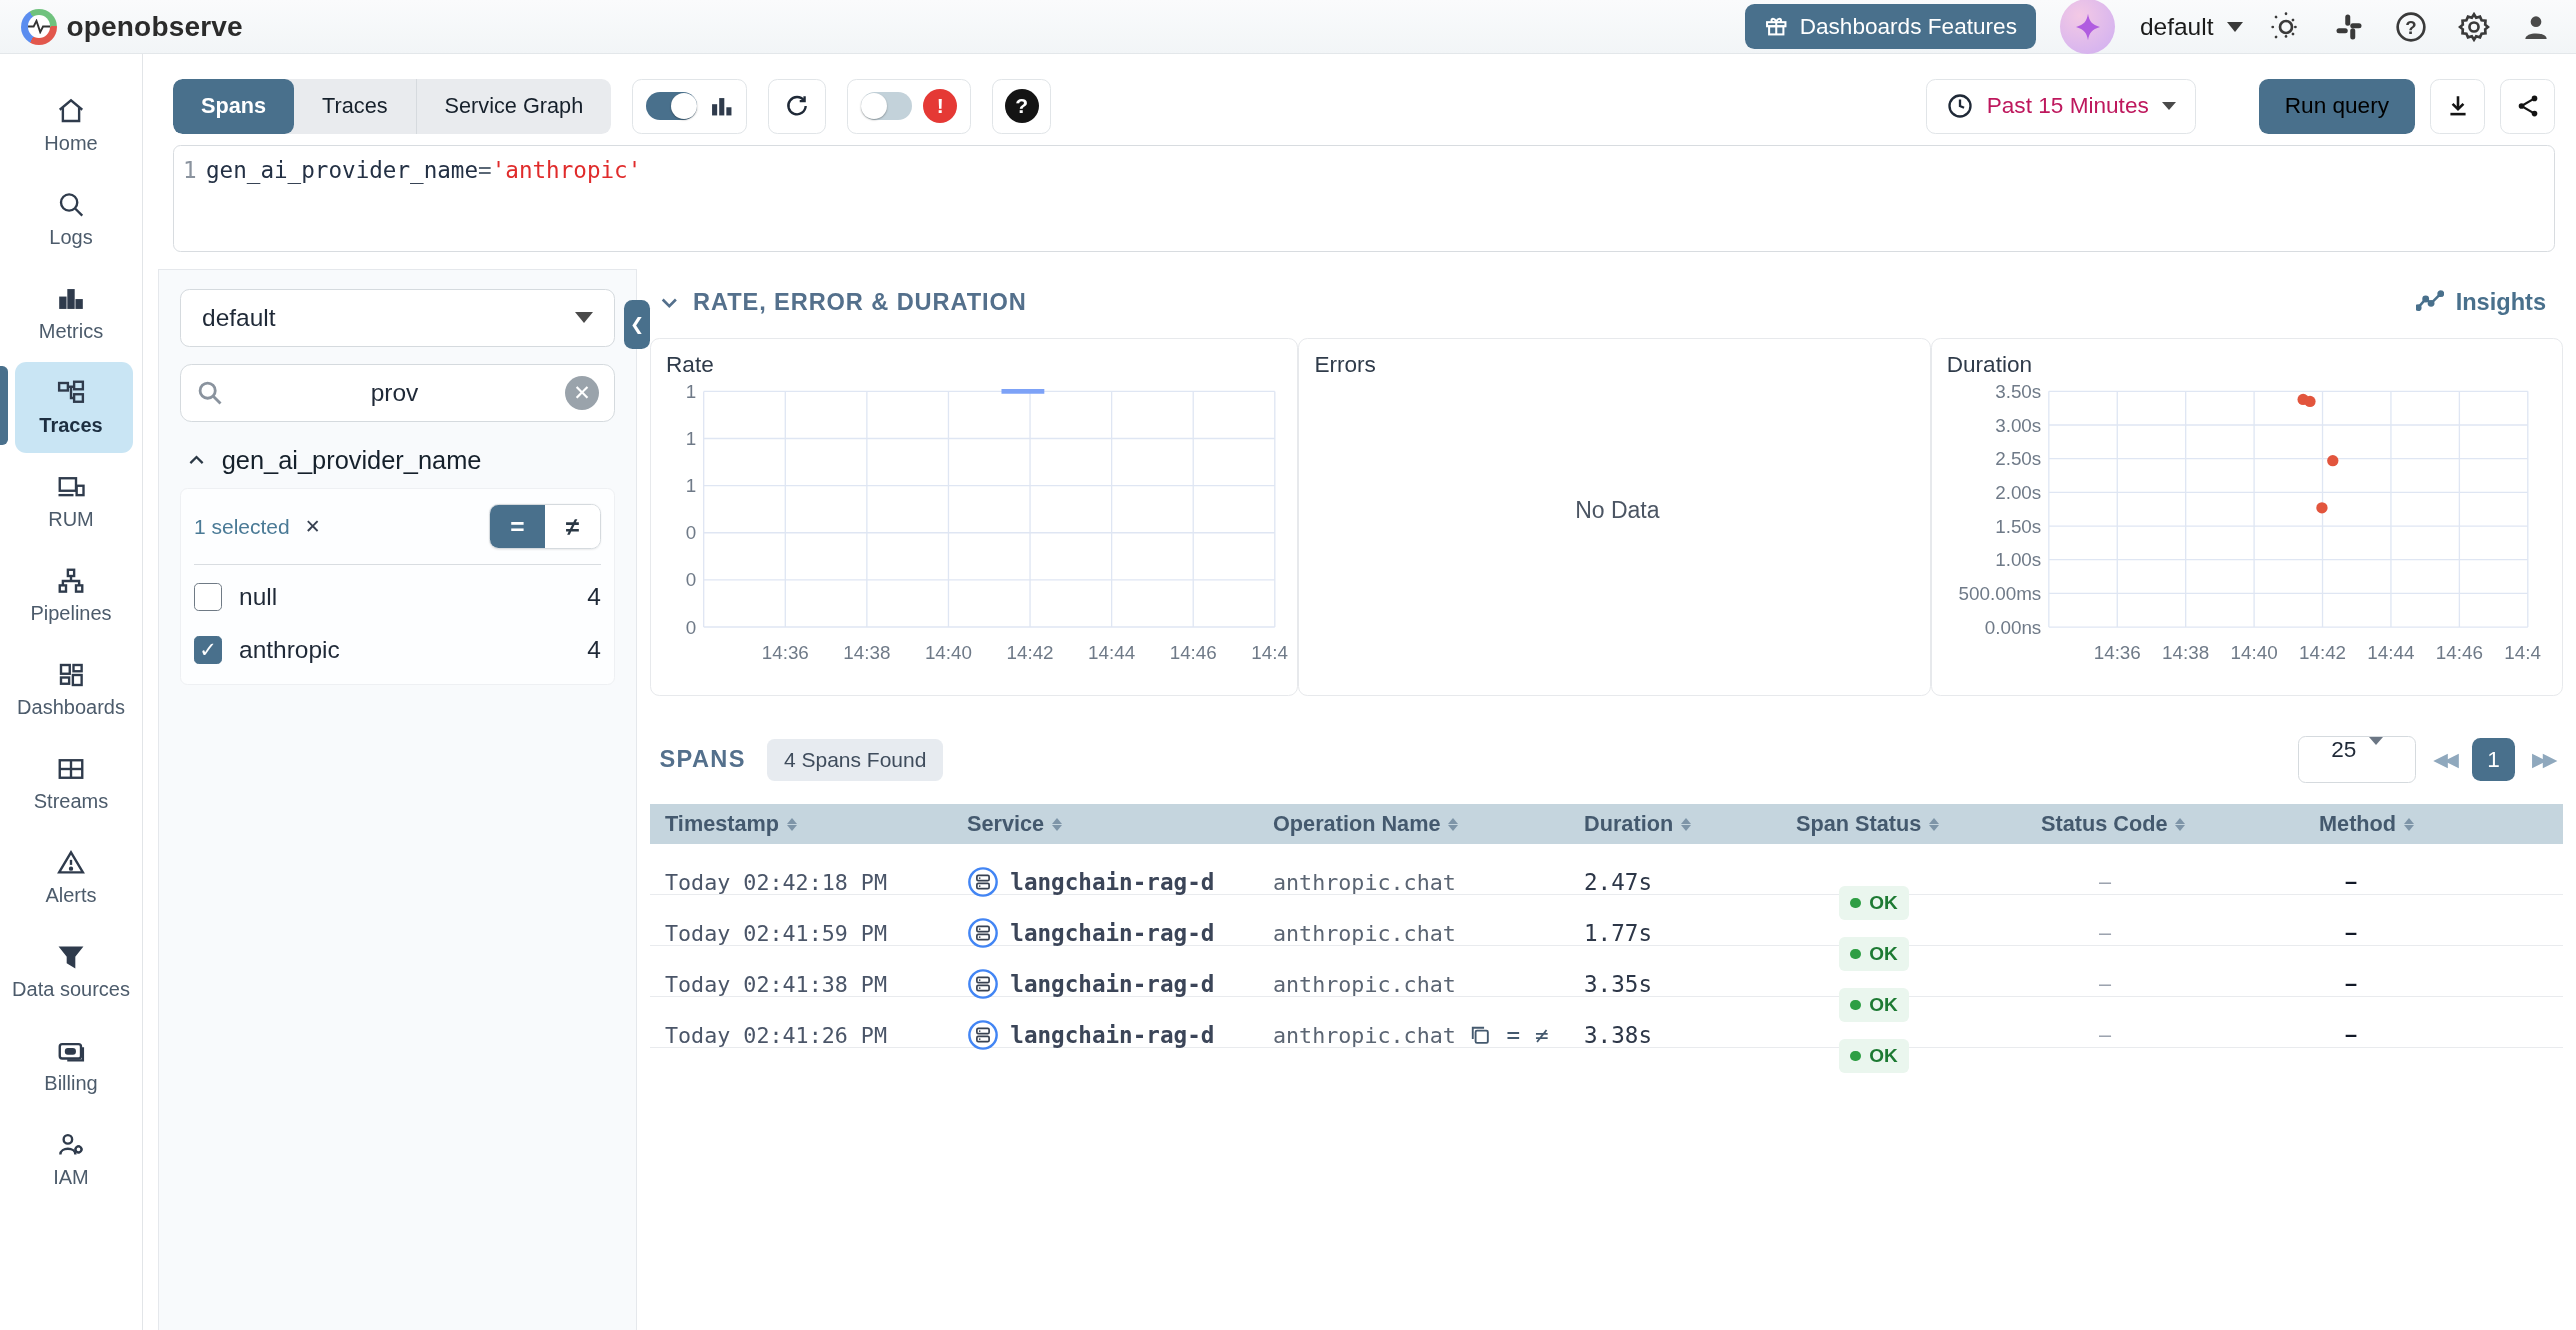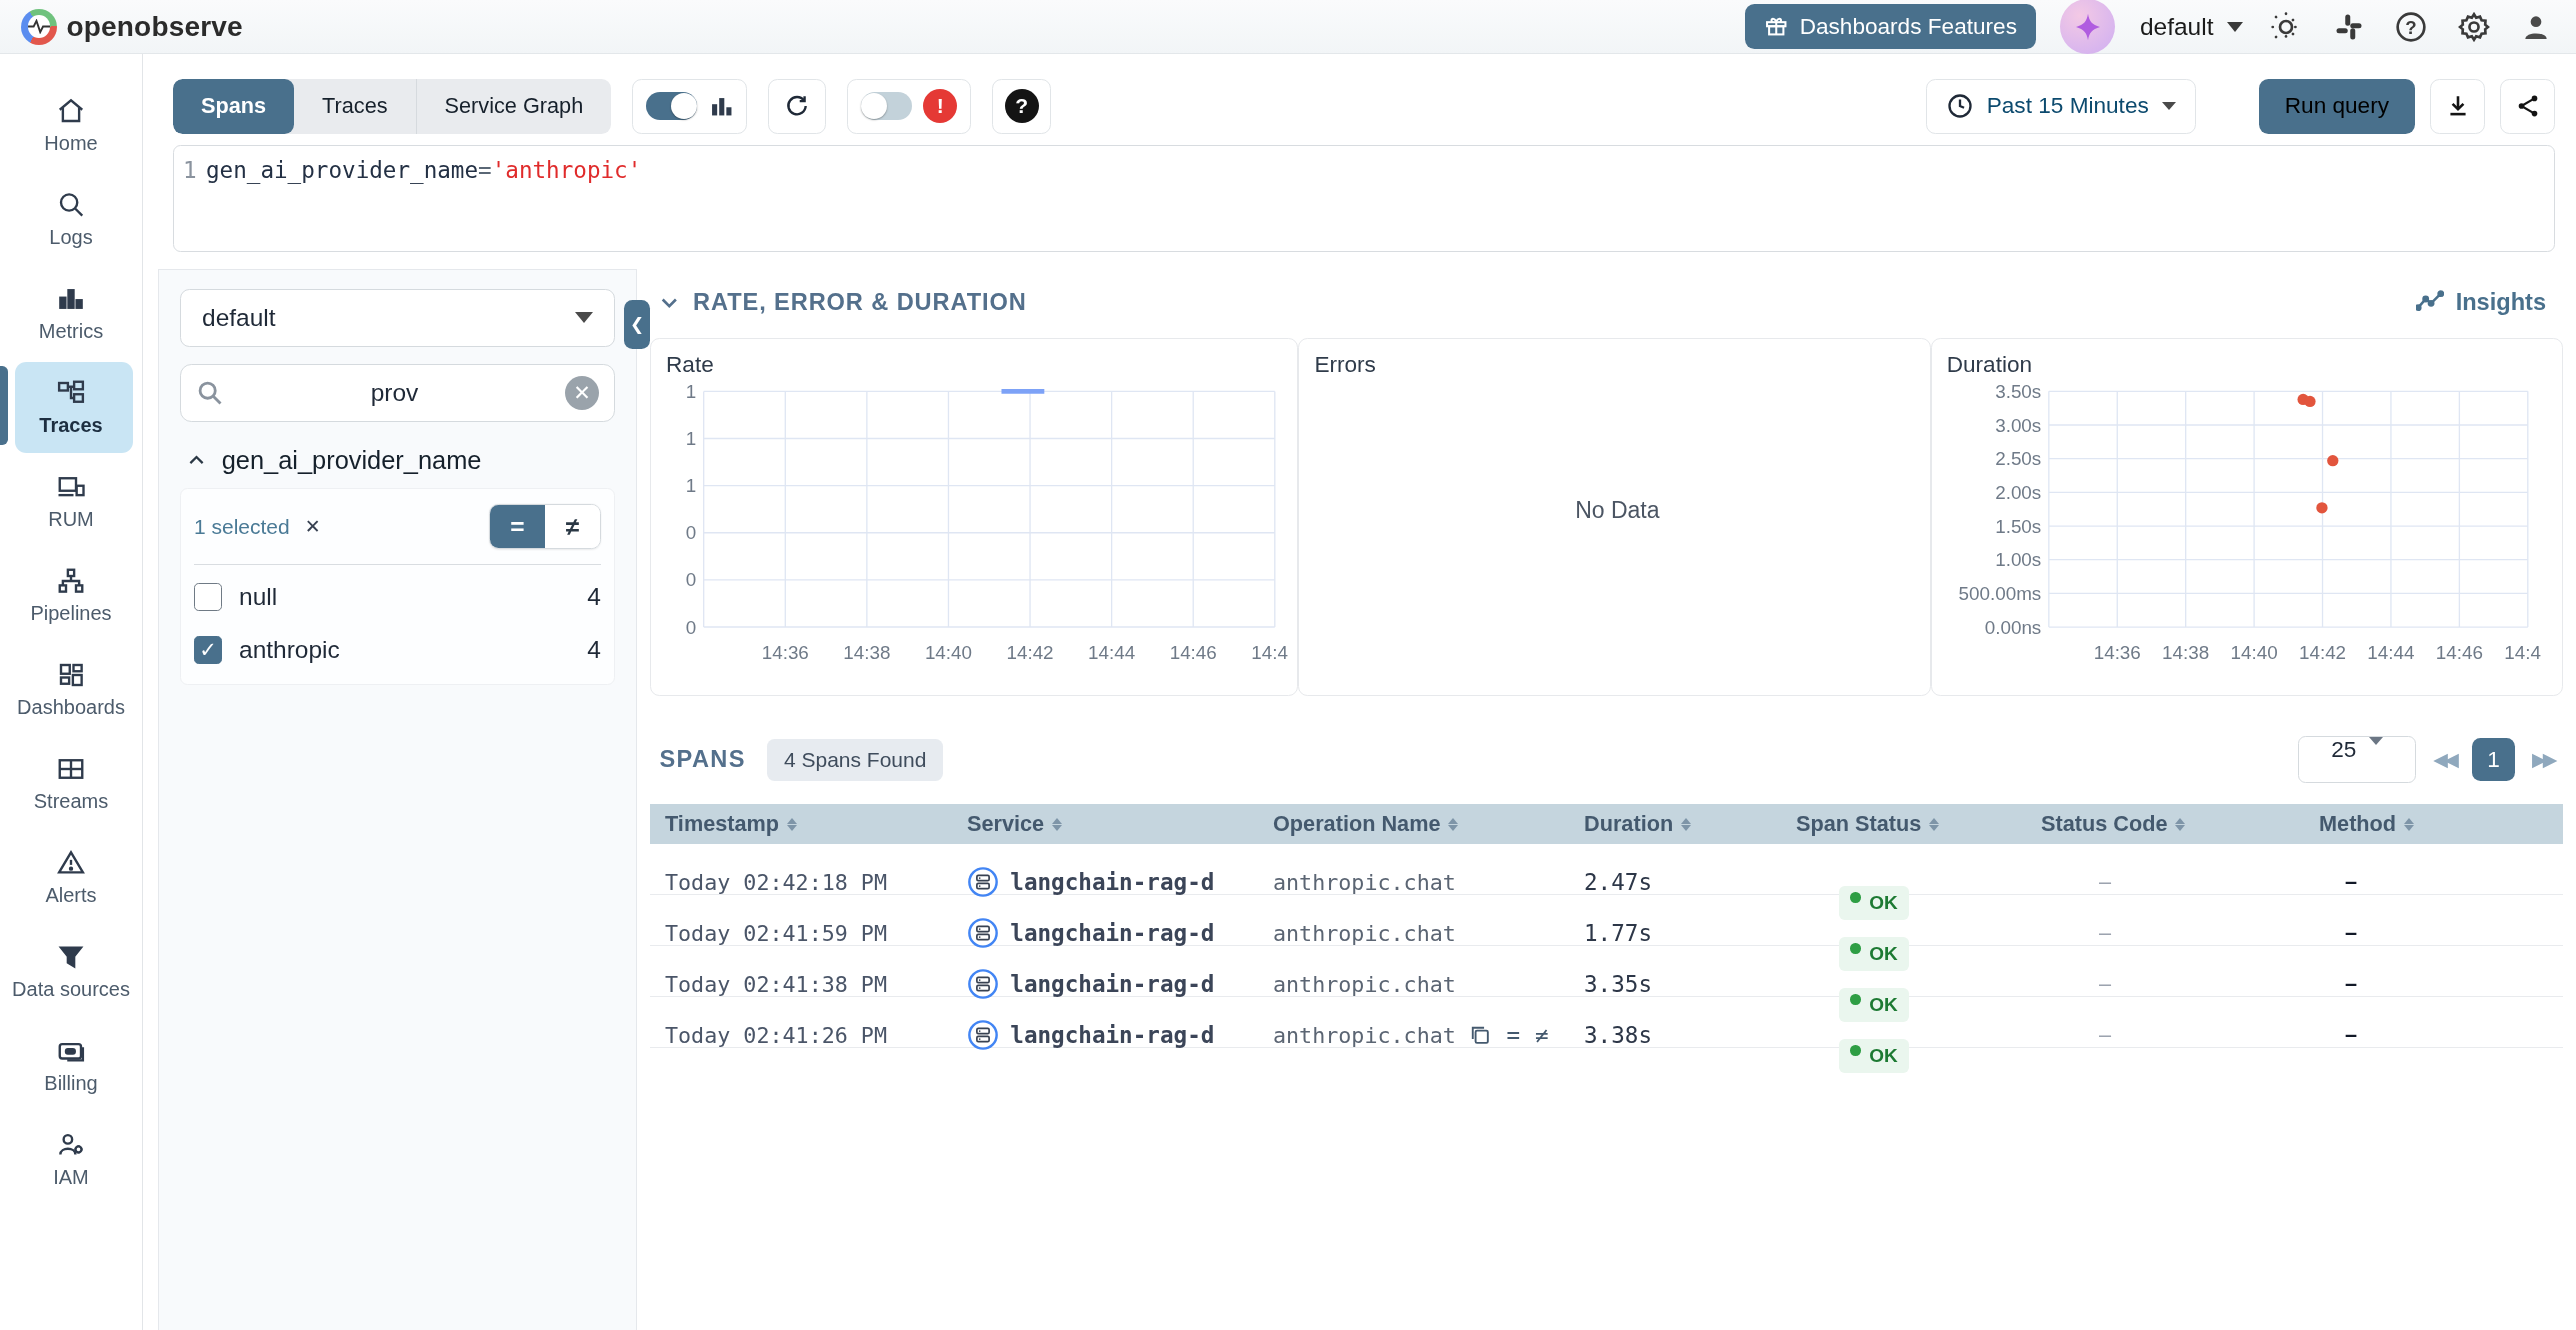--- a/index.html
+++ b/index.html
@@ -52,21 +52,21 @@
                display:flex; align-items:center; gap:11.3px; padding:0 13px; margin-left:21px; cursor:pointer; }
   .switch { width:51px; height:28px; border-radius:14px; position:relative; }
   .switch.on { background:#49708c; } .switch.off { background:#c3d2da; }
   .switch .knob { width:26px; height:26px; background:#fff; border-radius:50%; position:absolute; top:0.9px;
                   box-shadow:0 0.9px 1.9px rgba(0,0,0,.35); }
   .switch.on .knob { right:0px; } .switch.off .knob { left:0px; }
   .round-badge { width:34px; height:34px; border-radius:50%; color:#fff; font-size:21px; font-weight:bold;
                  display:flex; align-items:center; justify-content:center; }
   .toolbar-right { margin-left:auto; display:flex; align-items:center; }
   .time-range { background:#fff; border:0.9px solid #e1e5e8; border-radius:9.4px; height:55px; display:flex;
-                align-items:center; gap:13px; padding:0 19px; font-size:22.6px; color:#0c4a6e; cursor:pointer; }
+                align-items:center; gap:13px; padding:0 19px; font-size:22.6px; color:#be185d; cursor:pointer; }
   .run-query { background:#49708c; color:#000000; border:none; border-radius:9.4px; height:55px; padding:0 26px;
                font-size:22.6px; margin-left:63px; cursor:pointer; }
   .sq-btn { width:55px; height:55px; background:#fff; border:0.9px solid #e1e5e8; border-radius:9.4px;
             display:flex; align-items:center; justify-content:center; margin-left:15px; cursor:pointer; }
 
   
   .query-editor { margin:11.3px 21px 0 30px; border:0.9px solid #d8dce0; border-radius:7.5px; height:107px;
                   background:#fff; font-size:22.6px; padding:11.3px 0; display:flex; }
   .gutter { width:32px; text-align:right; color:#8a939e; padding-right:9.4px; }
   .code { color:#233044; }
@@ -132,21 +132,21 @@
   .t-head .th { font-size:21.7px; font-weight:bold; color:#44596e; display:flex; align-items:center; gap:7.5px; padding-left:15px; cursor:pointer; }
   .sort-icons { display:flex; flex-direction:column; gap:1.9px; }
   .sort-icons i { width:0; height:0; border-left:5.7px solid transparent; border-right:5.7px solid transparent; display:block; }
   .sort-icons .up { border-bottom:6.6px solid #7e95a8; } .sort-icons .dn { border-top:6.6px solid #7e95a8; }
   .t-row { height:51px; border-bottom:0.9px solid #e9ebee; background:#fff; cursor:pointer; }
   .cell { padding-left:15px; font-size:21.7px; display:flex; align-items:center; min-width:0; }
   .ts { color:#4a5568; } 
   .svc { gap:11.3px; font-weight:bold; color:#3b4558; font-size:22.6px; overflow:hidden; white-space:nowrap; }
   .opn { color:#5b6573; gap:13px; }
   .dur { color:#2d3748; font-size:22.6px; }
-  .ok-badge { display:inline-flex; gap:8.5px; background:#eaf6ee; border-radius:5.7px;
+  .ok-badge { display:inline-flex; align-items:center; gap:8.5px; background:#eaf6ee; border-radius:5.7px;
               padding:5.7px 11.3px; margin-left:58px;margin-top:42px; }
   .ok-dot { width:10.4px; height:10.4px; border-radius:50%; background:#2e9e44; }
   .ok-text { font-size:19px; font-weight:bold; color:#1d7a33; }
   .dash-light { color:#9ca3af; padding-left:73px; } .dash-dark { color:#111827; padding-left:41px; font-weight:bold; }
   .hover-ic { display:flex; align-items:center; gap:15px; color:#44596e; font-size:22.6px; }
   svg { display:block; }
 </style>
 </head>
 <body>
 

